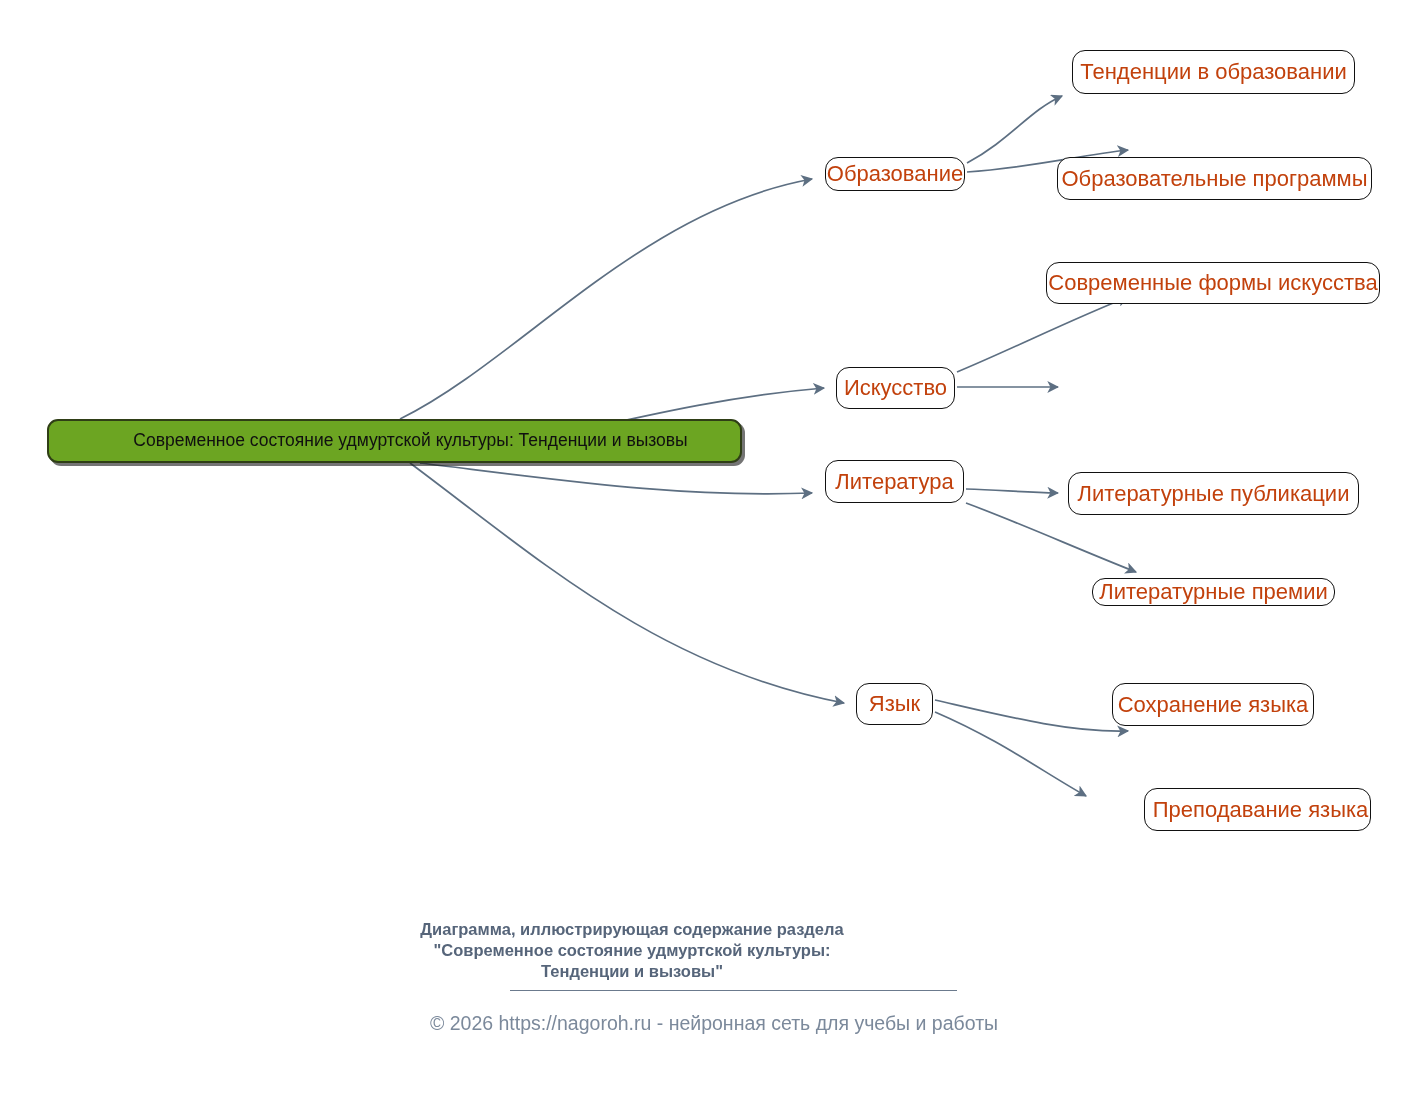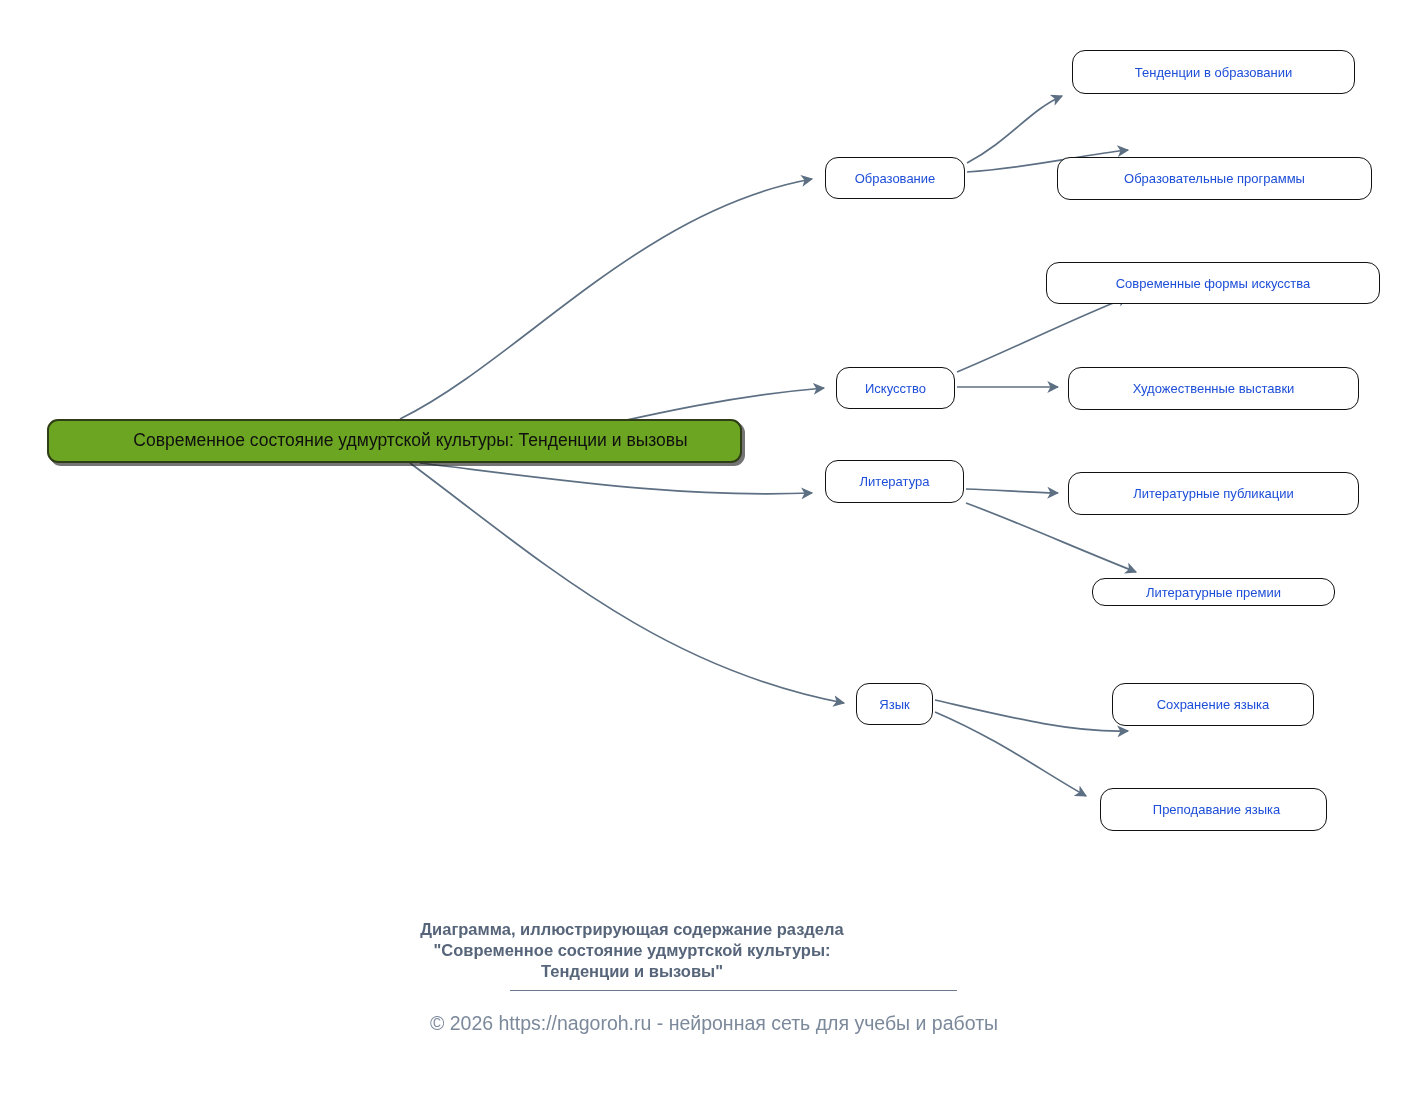--- a/index.html
+++ b/index.html
@@ -29,22 +29,22 @@
   }
   .node {
     position: absolute;
     box-sizing: border-box;
     display: flex;
     align-items: center;
     justify-content: center;
     background: #ffffff;
     border: 1.6px solid #111111;
     border-radius: 13px;
-    color: #1d4ed8;
-    font-size: 13px;
+    color: #c2410c;
+    font-size: 22px;
     line-height: 1;
     white-space: nowrap;
     padding: 0 14px;
   }
   .node.root {
     background: #6ca522;
     border: 2px solid #2f3e16;
     border-radius: 11px;
     box-shadow: 3px 3px 0 rgba(30,30,30,0.62);
     font-size: 17.5px;
@@ -102,57 +102,54 @@
       <path d="M 966 503 C 1020 523 1080 550 1136 572"></path>
       <path d="M 935 700 C 1000 715 1070 733 1128 731"></path>
       <path d="M 935 712 C 1000 740 1040 770 1086 796"></path>
     </g>
   </svg>
 
   <div class="node root" style="left:47px; top:419px; width:695px; height:44px;padding-left:46px;">
     <span>Современное состояние удмуртской культуры: Тенденции и вызовы</span>
   </div>
 
-  <div class="node" style="left:825px; top:157px; width:140px; height:42px;">
+  <div class="node" style="left:825px; top:157px; width:140px; height:34px;">
     <span>Образование</span>
   </div>
   <div class="node" style="left:1072px; top:50px; width:283px; height:44px;">
     <span>Тенденции в образовании</span>
   </div>
   <div class="node" style="left:1057px; top:157px; width:315px; height:43px;">
     <span>Образовательные программы</span>
   </div>
 
   <div class="node" style="left:836px; top:367px; width:119px; height:42px;">
     <span>Искусство</span>
   </div>
   <div class="node" style="left:1046px; top:262px; width:334px; height:42px;">
     <span>Современные формы искусства</span>
-  </div>
-  <div class="node" style="left:1068px; top:367px; width:291px; height:43px;">
-    <span>Художественные выставки</span>
   </div>
 
   <div class="node" style="left:825px; top:460px; width:139px; height:43px;">
     <span>Литература</span>
   </div>
   <div class="node" style="left:1068px; top:472px; width:291px; height:43px;">
     <span>Литературные публикации</span>
   </div>
   <div class="node" style="left:1092px; top:578px; width:243px; height:28px;">
     <span>Литературные премии</span>
   </div>
 
   <div class="node" style="left:856px; top:683px; width:77px; height:42px;">
     <span>Язык</span>
   </div>
   <div class="node" style="left:1112px; top:683px; width:202px; height:43px;">
     <span>Сохранение языка</span>
   </div>
-  <div class="node" style="left:1100px; top:788px; width:227px; height:43px;padding-left:20px;">
+  <div class="node" style="left:1144px; top:788px; width:227px; height:43px;padding-left:20px;">
     <span>Преподавание языка</span>
   </div>
 
   <div class="caption" style="top:919px;">
     <span class="caption-line">Диаграмма, иллюстрирующая содержание раздела</span>
     <span class="caption-line">"Современное состояние удмуртской культуры:</span>
     <span class="caption-line">Тенденции и вызовы"</span>
   </div>
 
   <div class="divider" style="left:510px; top:990px; width:447px;"></div>

